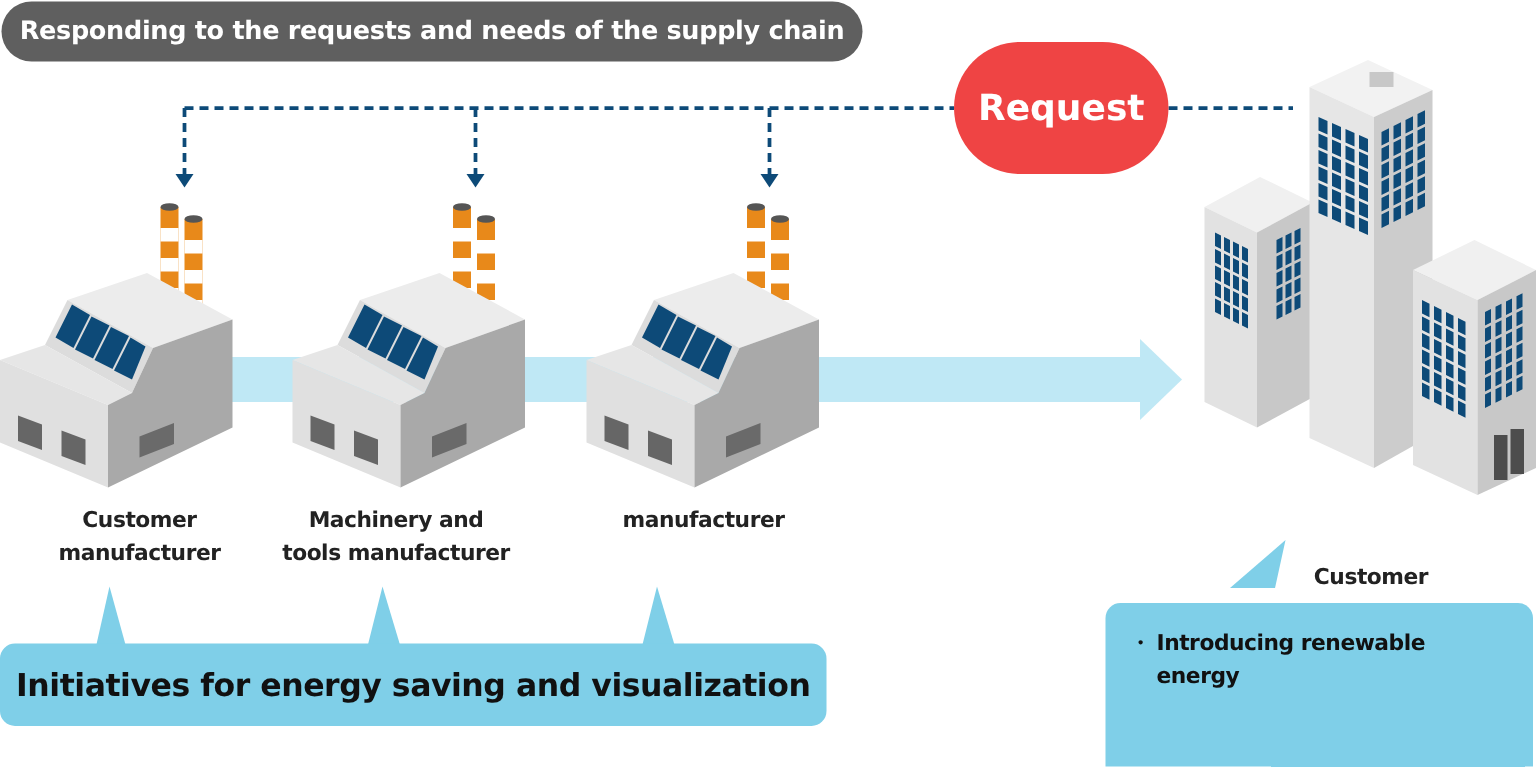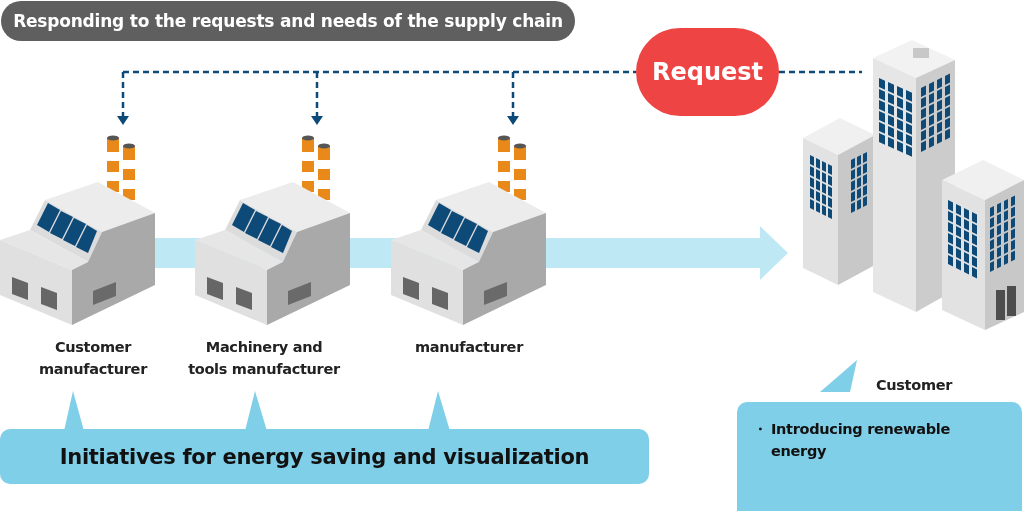--- a/index.html
+++ b/index.html
@@ -6,21 +6,21 @@
   body { width: 1024px; height: 511px; position: relative; overflow: hidden;
          font-family: "DejaVu Sans", "Liberation Sans", sans-serif; }
   .abs { position: absolute; }
   .top-banner { left: 1px; top: 1px; width: 574px; height: 40px; background: #5f5f5f;
                 border-radius: 21px; color: #fff; font-weight: bold; font-size: 17px;
                 display: flex; align-items: center; justify-content: center; letter-spacing: -0.2px; }
   .request-pill { left: 636px; top: 28px; width: 143px; height: 88px; background: #ef4444;
                   border-radius: 44px; color: #fff; font-weight: bold; font-size: 24px;
                   display: flex; align-items: center; justify-content: center; }
   .label { font-weight: bold; font-size: 14.5px; color: #222; text-align: center; line-height: 22px; letter-spacing: -0.3px; }
-  .bottom-box { left: 0; top: 429px; width: 649px; height: 55px; background: #7fcfe8; border-radius: 10px;
+  .bottom-box { left: 0; top: 429px; width: 551px; height: 55px; background: #7fcfe8; border-radius: 10px;
                 color: #111; font-weight: bold; font-size: 21px; display: flex; align-items: center; justify-content: center; letter-spacing: -0.3px; }
   .cust-box { left: 737px; top: 402px; width: 285px; height: 119px; background: #7fcfe8; border-radius: 10px;
               color: #111; font-weight: bold; font-size: 14.5px; line-height: 22px; box-sizing: border-box; padding: 16px 16px 0 22px; letter-spacing: -0.3px; }
   .cust-box ul { list-style: none; margin: 0; padding: 0; }
   .cust-box li { position: relative; padding-left: 12px; }
   .cust-box li::before { content: "・"; position: absolute; left: -6px; }
   svg { position: absolute; left: 0; top: 0; }
 </style>
 </head>
 <body>

